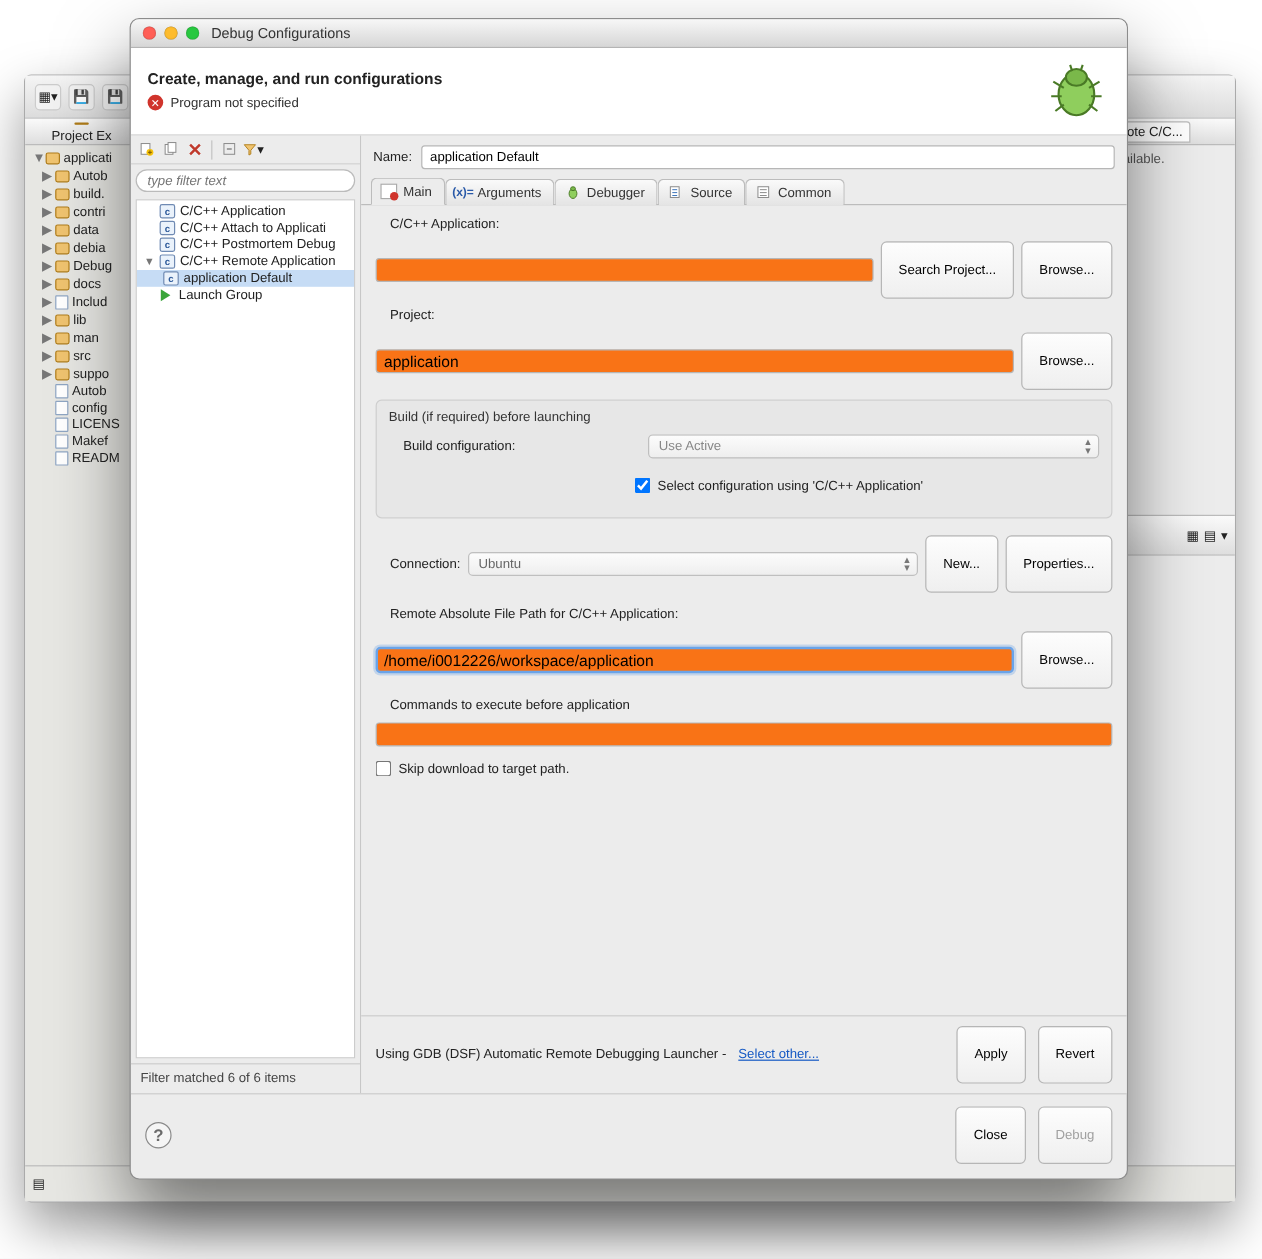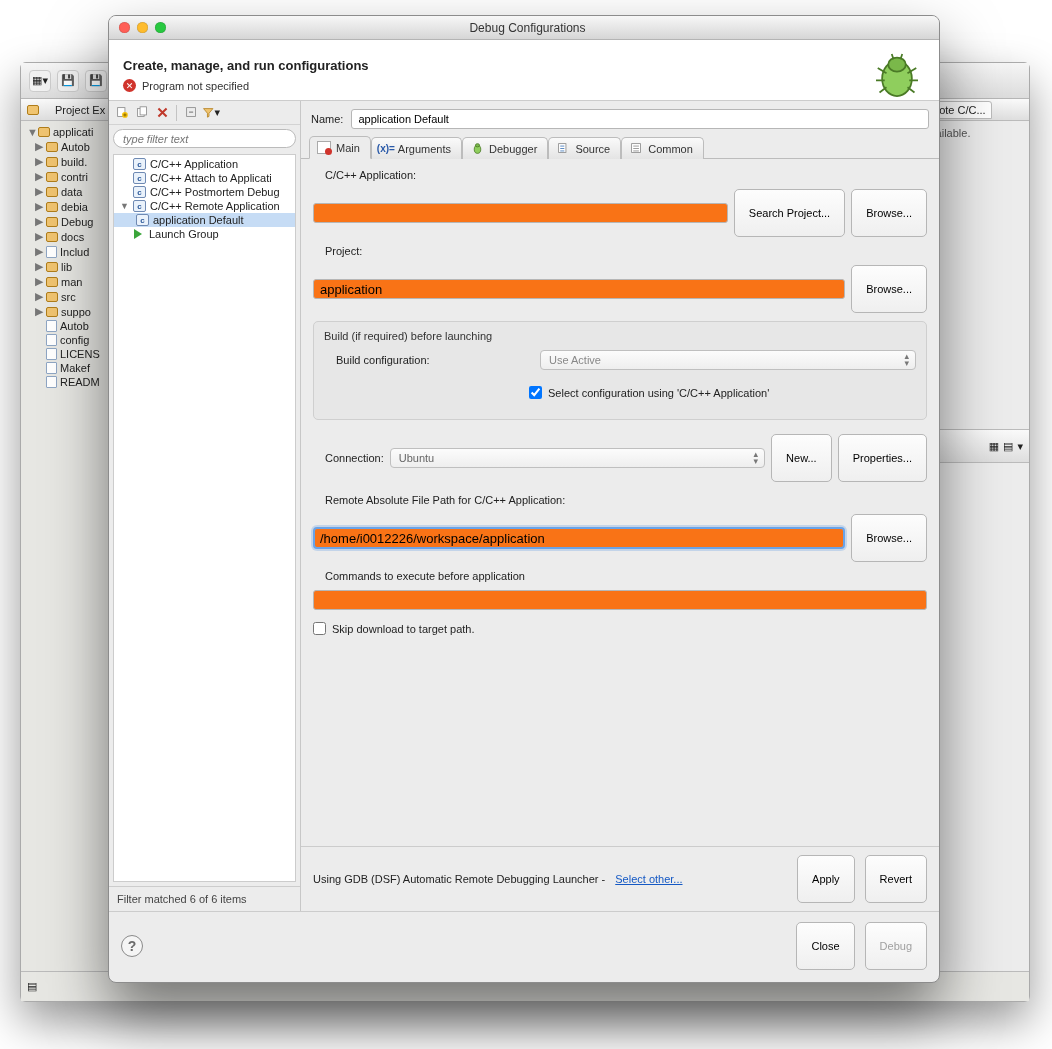--- a/index.html
+++ b/index.html
@@ -7,21 +7,21 @@
 
 
 .bg-window {
   position: absolute; left: 20px; top: 62px; width: 1010px; height: 940px;
   background: #eceef0; border: 1px solid #aaa; border-radius: 6px;
   box-shadow: 0 20px 45px rgba(0,0,0,0.40);
 }
 .bg-toolbar { height: 36px; background: linear-gradient(#f5f5f5,#dcdcdc); border-bottom:1px solid #b6b6b6; display:flex; align-items:center; padding:0 8px; gap:6px;}
 .bg-toolbar .iconbtn { width:22px; height:22px; border:1px solid #ccc; border-radius:4px; background:#f2f2f2; display:inline-flex; align-items:center; justify-content:center; font-size:11px;}
 .bg-left { position:absolute; left:0; top:36px; width:95px; bottom:0; background:#e7e7e3; border-right:1px solid #bbb; }
-.bg-left .viewhdr { height:22px; background:linear-gradient(#fafafa,#dedede); border-bottom:1px solid #bbb; padding:3px 6px; display:flex; align-items:center; gap:16px; }
+.bg-left .viewhdr { height:22px; background:linear-gradient(#fafafa,#dedede); border-bottom:1px solid #bbb; padding:3px 6px; display:flex; align-items:center; gap:4px;flex-direction:column; }
 .viewhdr .folder-ico { width:12px; height:10px; background:#f0c470; border:1px solid #b07d1a; border-radius:2px; }
 .proj-tree { padding:4px 2px; font-size:11px; }
 .proj-tree .row { display:flex; align-items:center; gap:3px; padding:1px 2px 1px 4px; white-space:nowrap; overflow:hidden;}
 .proj-tree .row.l1 { padding-left:12px; }
 .proj-tree .arrow { width:8px; color:#777; }
 .proj-tree .folder { width:12px; height:10px; background:#f0c470; border:1px solid #b07d1a; border-radius:2px; }
 .proj-tree .file { width:11px; height:12px; background:#fff; border:1px solid #8fa6c4; border-radius:1px; }
 .bg-right { position:absolute; right:0; top:36px; width:110px; bottom:0; border-left:1px solid #bbb; background:#ececec; }
 .bg-right .tabbar { height:22px; background:linear-gradient(#fafafa,#dedede); border-bottom:1px solid #bbb; display:flex; align-items:center; padding:0 4px;}
 .bg-right .txt { padding:6px 4px; color:#555; font-size:11px; }
@@ -32,23 +32,23 @@
 .dlg {
   position:absolute; left:108px; top:15px; width:832px; height:968px;
   background:#ececec; border:1px solid #8c8c8c; border-radius:8px;
   box-shadow: 0 30px 60px rgba(0,0,0,0.50);
   display:flex; flex-direction:column; overflow:hidden;
 }
 .titlebar { height:24px; background:linear-gradient(#f7f7f7,#d6d6d6); border-bottom:1px solid #b4b4b4; display:flex; align-items:center; }
 .traffic { display:flex; gap:7px; padding:0 10px; }
 .traffic span { width:11px; height:11px; border-radius:50%; box-shadow:inset 0 0 1px rgba(0,0,0,0.5);}
 .tl-close{background:#ff5f57;} .tl-min{background:#febc2e;} .tl-zoom{background:#28c840;}
-.titlebar .title { flex:1; text-align:center; font-size:12px; color:#333; }
-
-.hdrpanel { background:#fff; padding:10px 14px 0; display:flex; align-items:center; border-bottom:1px solid #ccc;justify-content:flex-end; }
+.titlebar .title { flex:1; text-align:left; font-size:12px; color:#333; }
+
+.hdrpanel { background:#fff; padding:10px 14px 12px; display:flex; align-items:center; border-bottom:1px solid #ccc;justify-content:flex-end; }
 .hdrpanel .txt h1 { font-size:13px; font-weight:bold; margin-bottom:6px; }
 .hdrpanel .txt .err { display:flex; align-items:center; gap:6px; font-size:11px; color:#333; }
 .err-ico { width:13px; height:13px; border-radius:50%; background:#d0342c; color:#fff; font-size:9px; display:inline-flex; align-items:center; justify-content:center; }
 .bug-ico { width:56px; height:50px; margin-left:auto; position:relative; }
 .bug-ico svg { width:100%; height:100%; }
 
 .body { flex:1; display:flex; min-height:0; }
 .nav { width:192px; background:#ececec; border-right:1px solid #c7c7c7; display:flex; flex-direction:column; }
 .nav-tb { height:24px; display:flex; align-items:center; gap:2px; padding:2px 4px; border-bottom:1px solid #d3d3d3;}
 .nav-tb .tbtn { width:18px; height:18px; display:inline-flex; align-items:center; justify-content:center; border-radius:3px; font-size:11px;}

